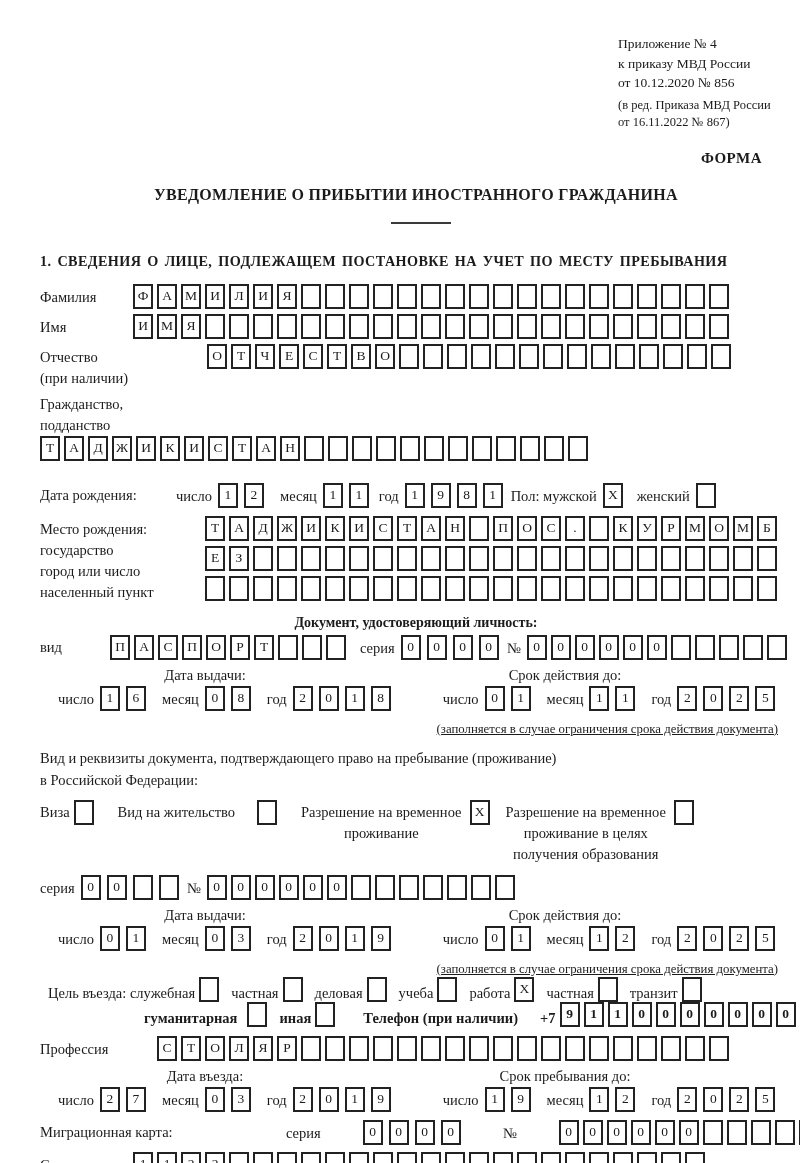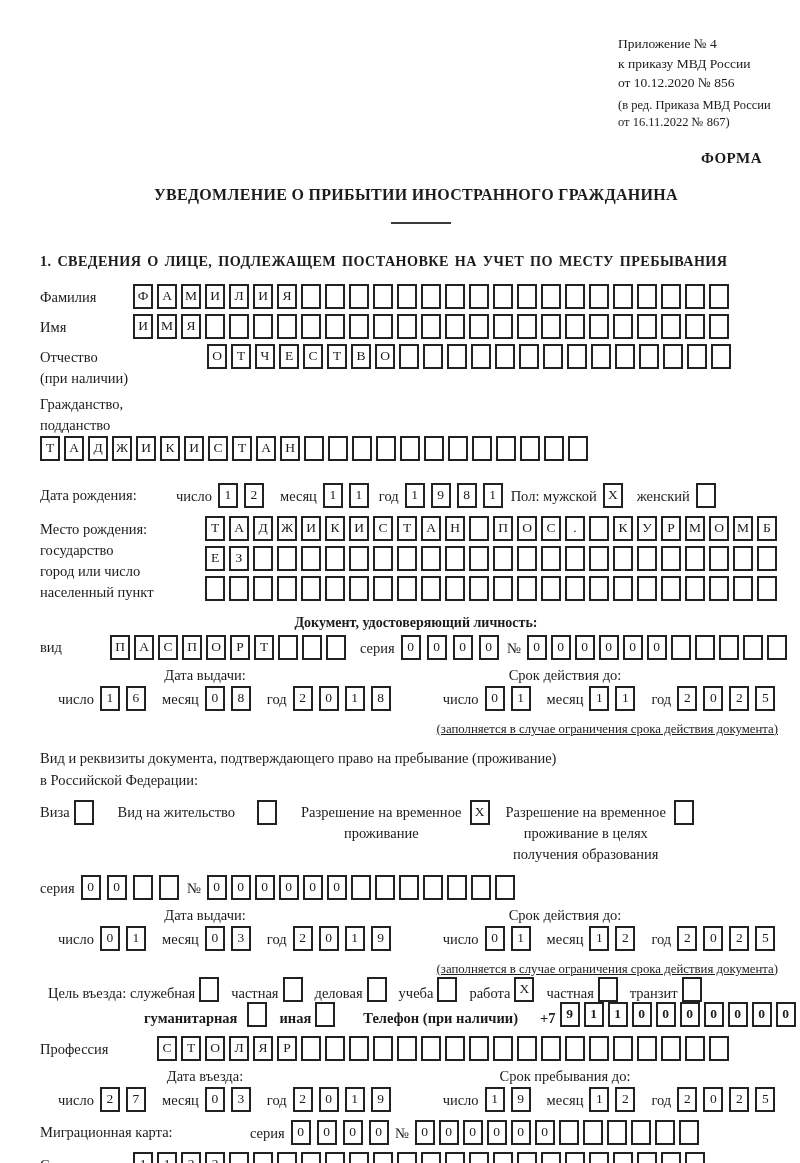--- a/index.html
+++ b/index.html
@@ -624,21 +624,21 @@
       </div>
     <span class="t">год</span>
     <div class="cells dc">
         <div class="cell">2</div>
         <div class="cell">0</div>
         <div class="cell">2</div>
         <div class="cell">5</div>
       </div>
   </div>
 
-  <div class="row w-migr" style="margin-top:8px;align-items:center;">
+  <div class="row w-migr" style="margin-top:8px;align-items:center;gap:36px;">
     <div class="lbl" style="padding-top:0;">Миграционная карта:</div>
     <span class="t first">серия</span>
     <div class="cells dc">
         <div class="cell">0</div>
         <div class="cell">0</div>
         <div class="cell">0</div>
         <div class="cell">0</div>
       </div>
     <span class="t" style="margin-left:0;">№</span>
     <div class="cells">

